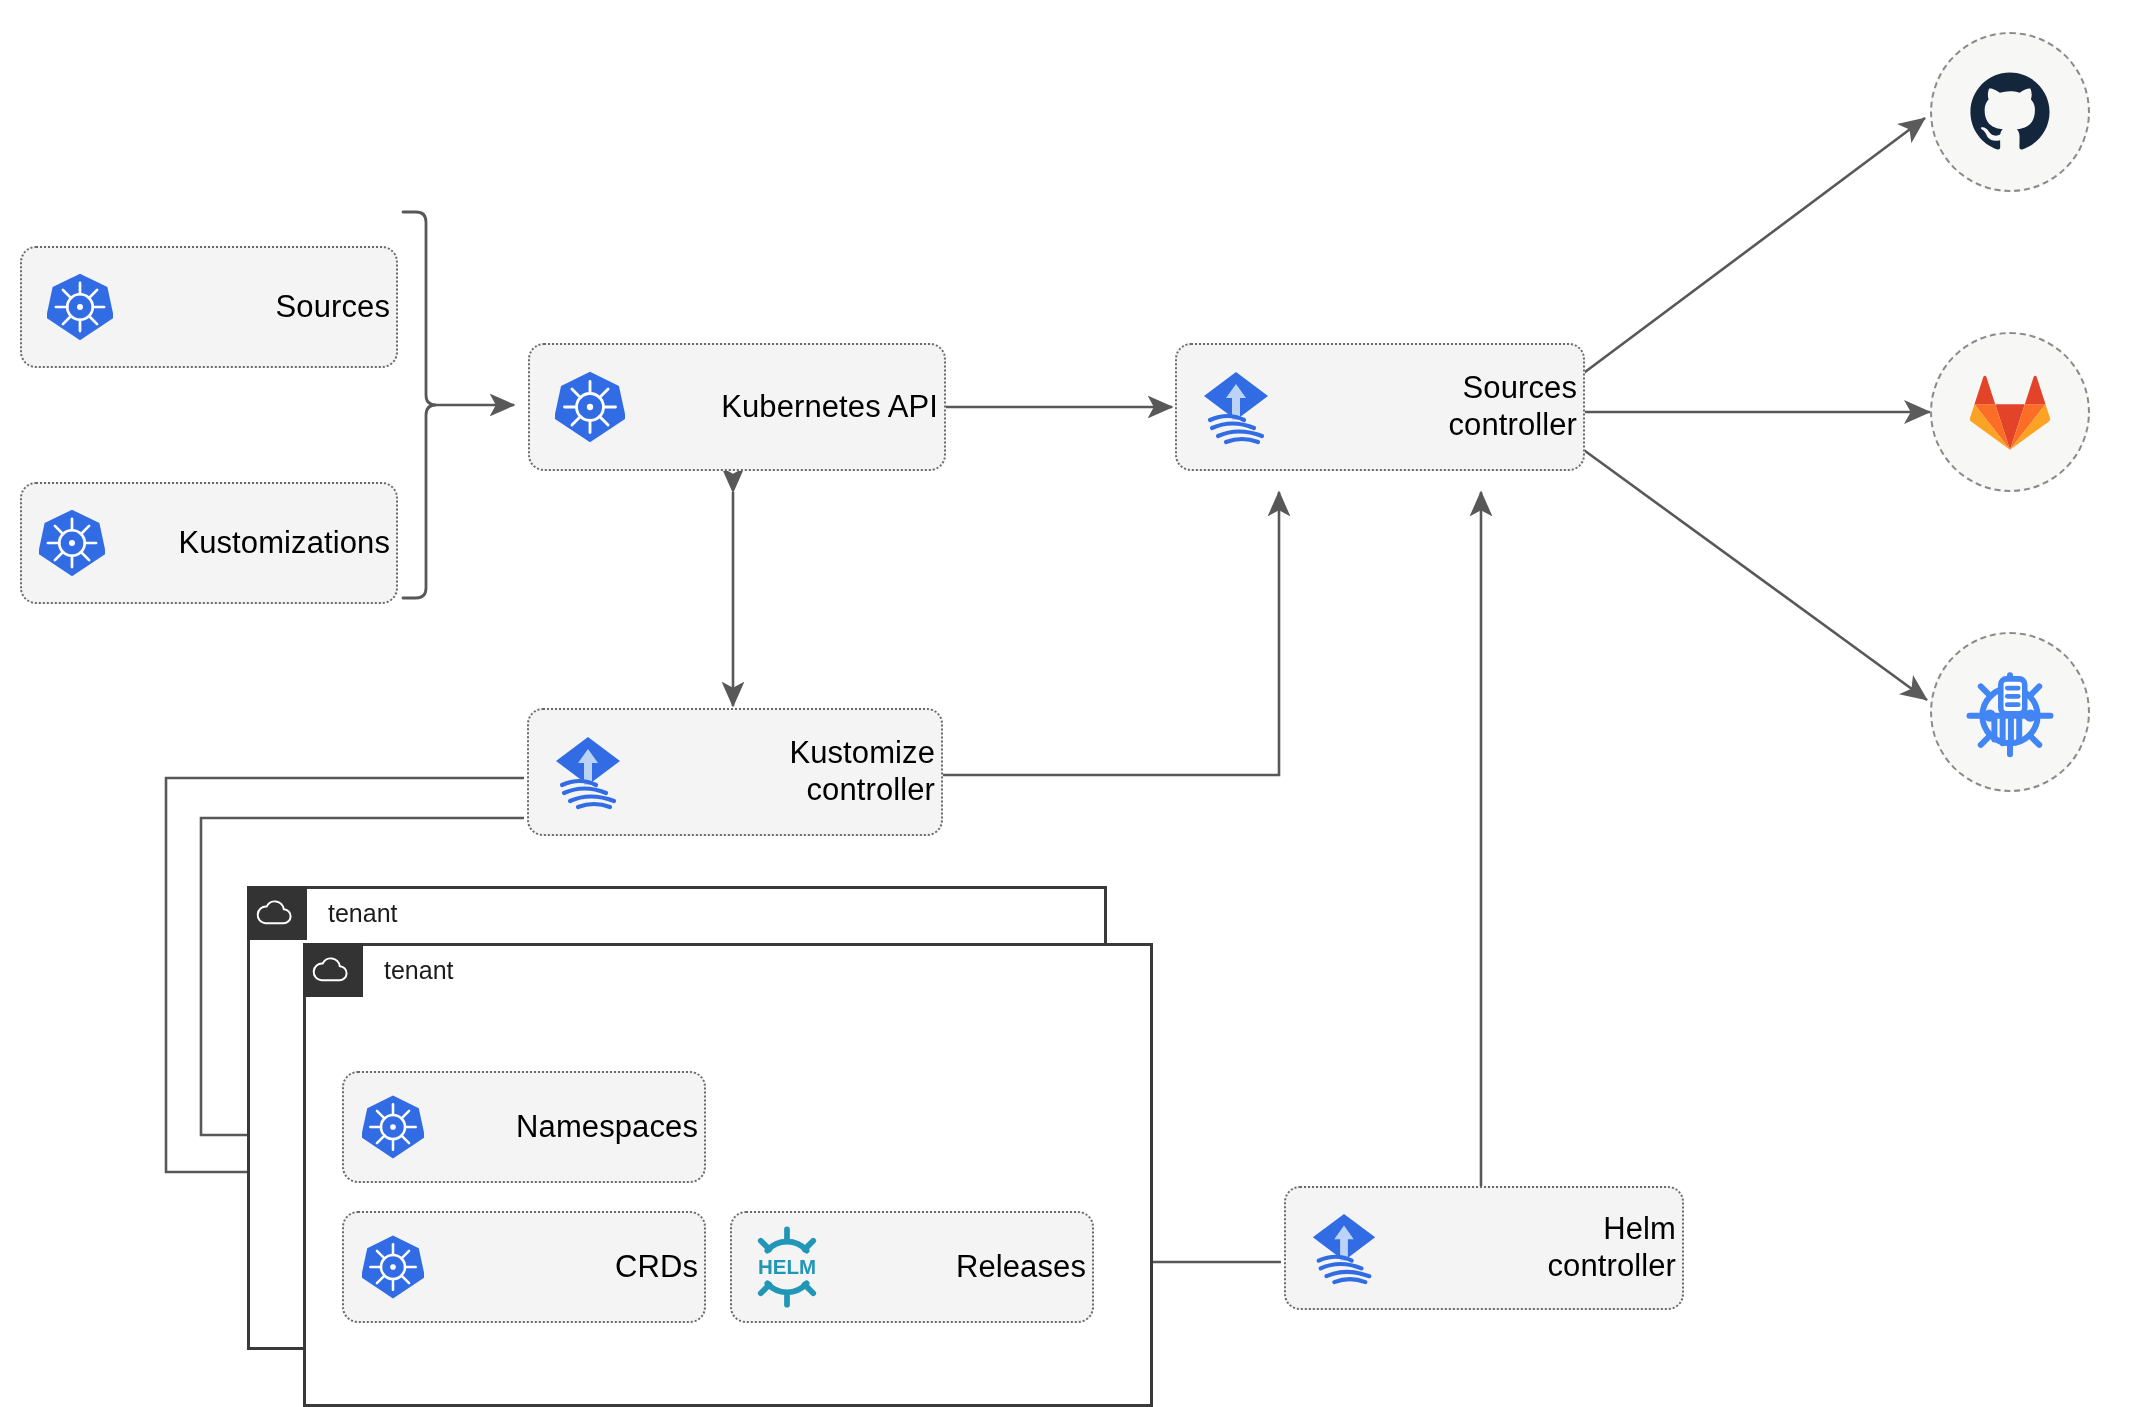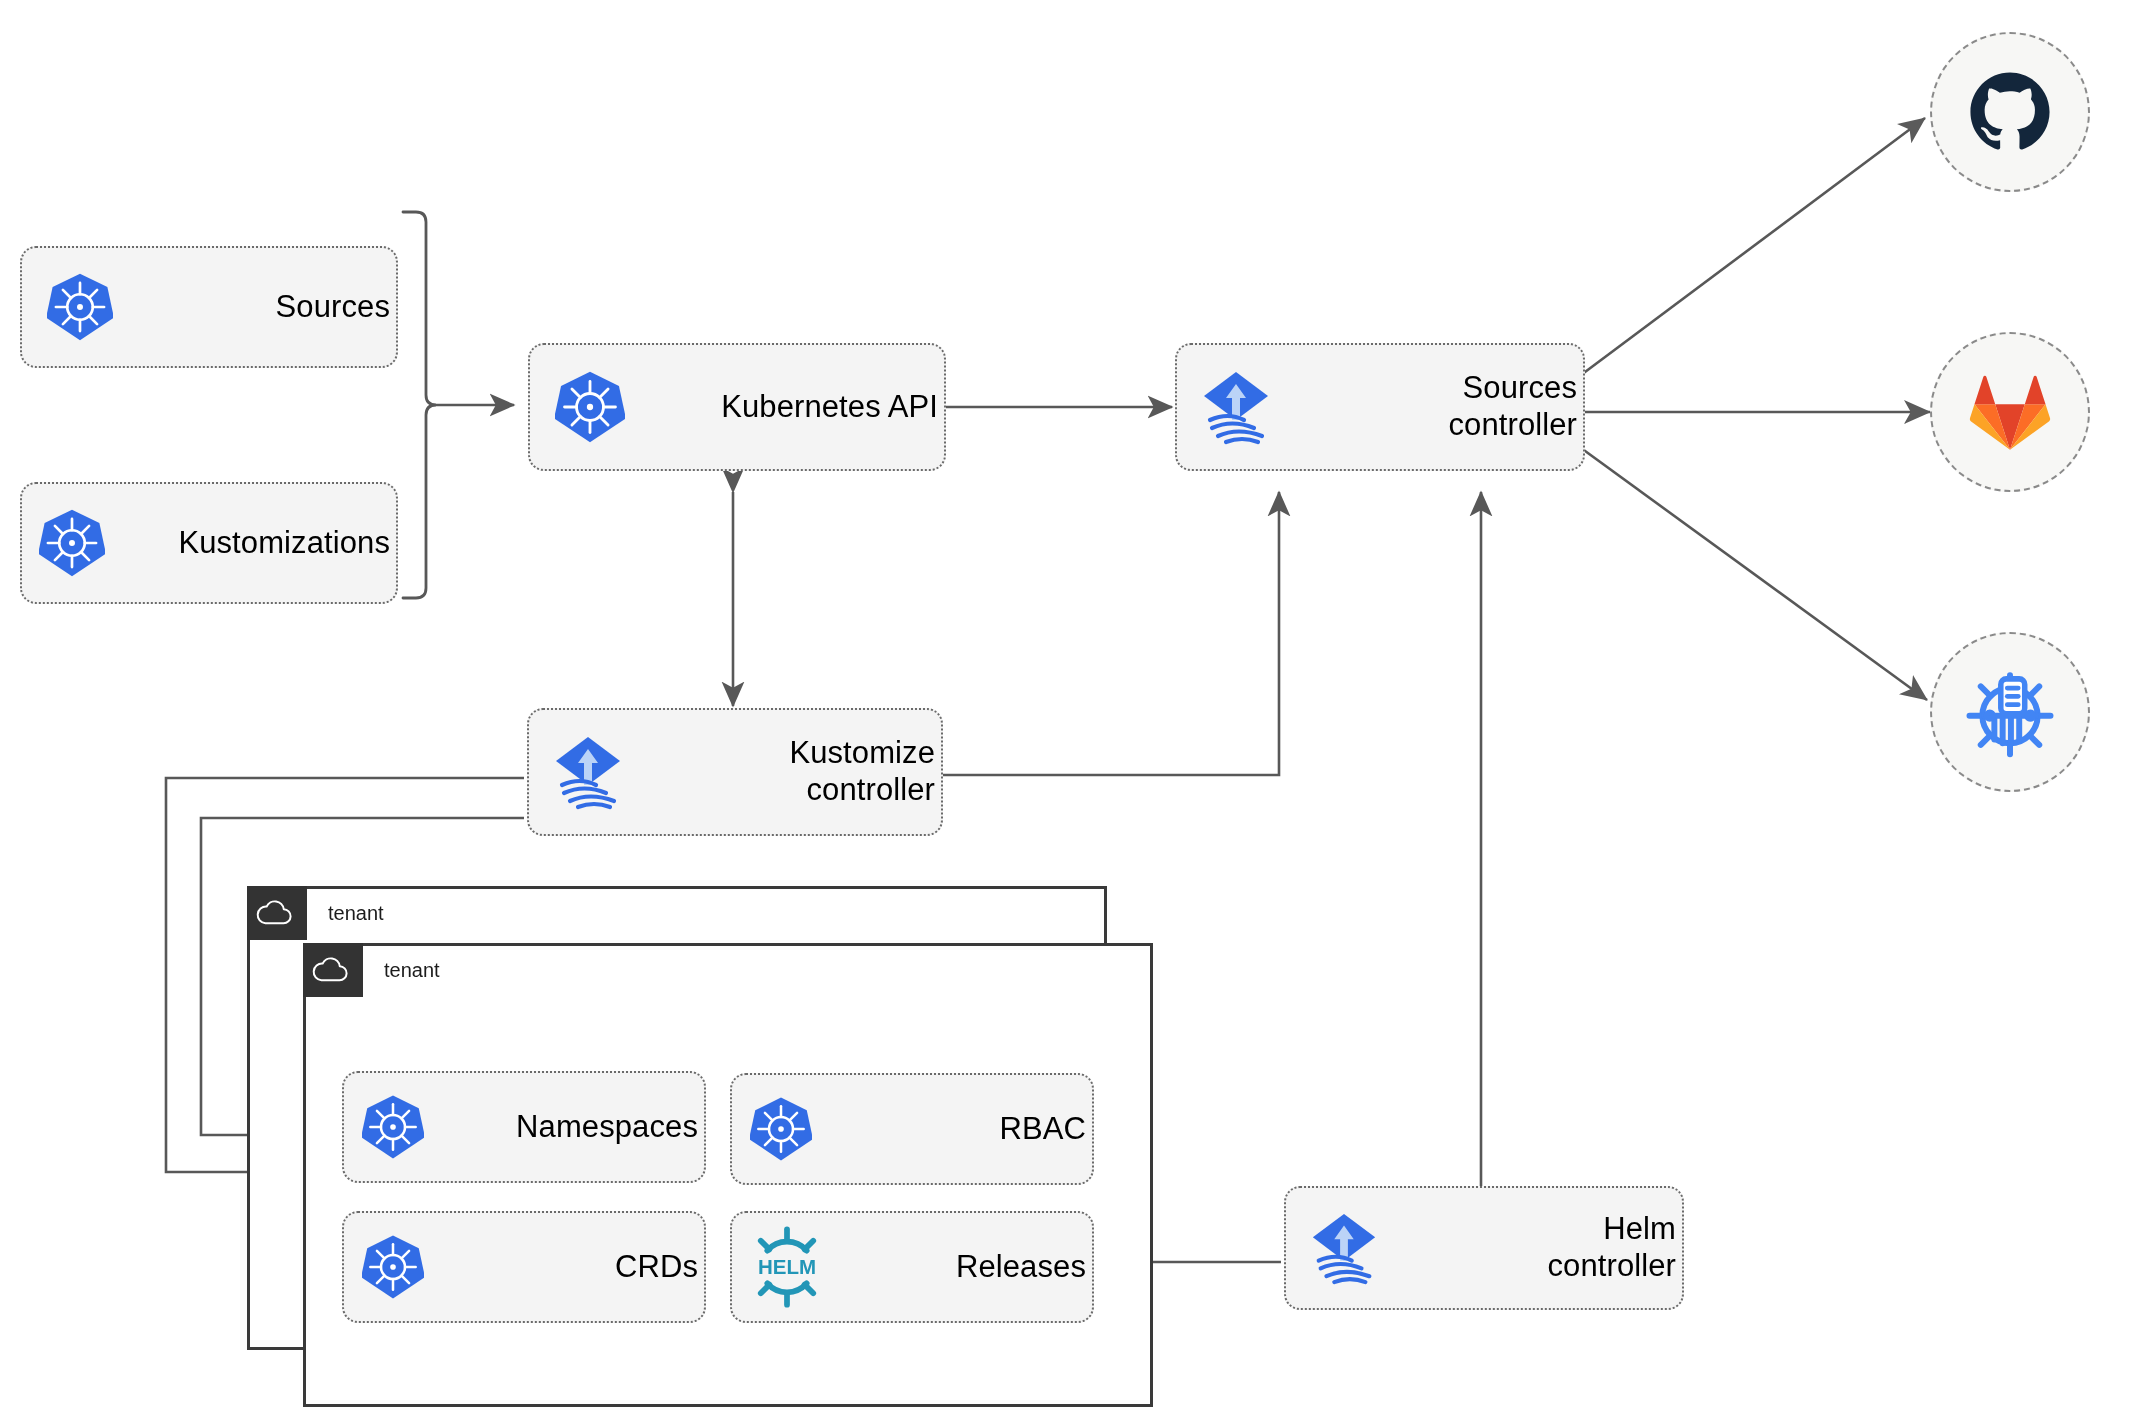--- a/index.html
+++ b/index.html
@@ -34,21 +34,21 @@
   .tenant{
     position:absolute;background:#ffffff;border:3px solid #3a3a3a;box-sizing:border-box;
   }
   .tenant-tab{
     position:absolute;left:-3px;top:-3px;height:54px;background:#333333;
     display:flex;align-items:center;padding:0 0 0 0;box-sizing:border-box;
   }
   .tenant-tab .cloud{width:54px;height:54px;display:flex;align-items:center;justify-content:center;}
   .tenant-title{
     position:absolute;height:54px;display:flex;align-items:center;
-    font-size:20px;color:#1c1c1c;
+    font-size:25px;color:#1c1c1c;
   }
   svg{display:block;}
 </style>
 </head>
 <body>
 
 <div id="canvas">
 
   <svg id="wires" viewBox="0 0 2144 1407">
     <defs>
@@ -291,40 +291,20 @@
             <path d="M23.2 25.2 15.4 17.4"></path>
               <path d="M40.8 42.8 48.6 50.6"></path>
             <path d="M40.8 25.2 48.6 17.4"></path>
               <path d="M23.2 42.8 15.4 50.6"></path>
           </g>
         </svg>
       </span>
       <span class="lbl">Namespaces</span>
     </div>
 
-    <div class="node" style="left:424px;top:127px;width:364px;height:112px;">
-      <span class="ico" style="width:98px;">
-        <svg width="62" height="66" viewBox="0 0 64 68" aria-hidden="true">
-          <path d="M32 1.6 58.6 14.6 65 44.4 32 66.4 -1 44.4 5.4 14.6Z" fill="#326CE5"></path>
-          <g fill="none" stroke="#ffffff" stroke-width="2.6" stroke-linecap="round">
-            <circle cx="32" cy="34" r="12.4"></circle>
-            <circle cx="32" cy="34" r="2.9" fill="#ffffff" stroke="none"></circle>
-            <path d="M32 21.6 32 10.6"></path>
-              <path d="M32 46.4 32 57.4"></path>
-            <path d="M19.6 34 8.6 34"></path>
-              <path d="M44.4 34 55.4 34"></path>
-            <path d="M23.2 25.2 15.4 17.4"></path>
-              <path d="M40.8 42.8 48.6 50.6"></path>
-            <path d="M40.8 25.2 48.6 17.4"></path>
-              <path d="M23.2 42.8 15.4 50.6"></path>
-          </g>
-        </svg>
-      </span>
-      <span class="lbl">RBAC</span>
-    </div>
 
     <div class="node" style="left:36px;top:265px;width:364px;height:112px;">
       <span class="ico" style="width:98px;">
         <svg width="62" height="66" viewBox="0 0 64 68" aria-hidden="true">
           <path d="M32 1.6 58.6 14.6 65 44.4 32 66.4 -1 44.4 5.4 14.6Z" fill="#326CE5"></path>
           <g fill="none" stroke="#ffffff" stroke-width="2.6" stroke-linecap="round">
             <circle cx="32" cy="34" r="12.4"></circle>
             <circle cx="32" cy="34" r="2.9" fill="#ffffff" stroke="none"></circle>
             <path d="M32 21.6 32 10.6"></path>
               <path d="M32 46.4 32 57.4"></path>

